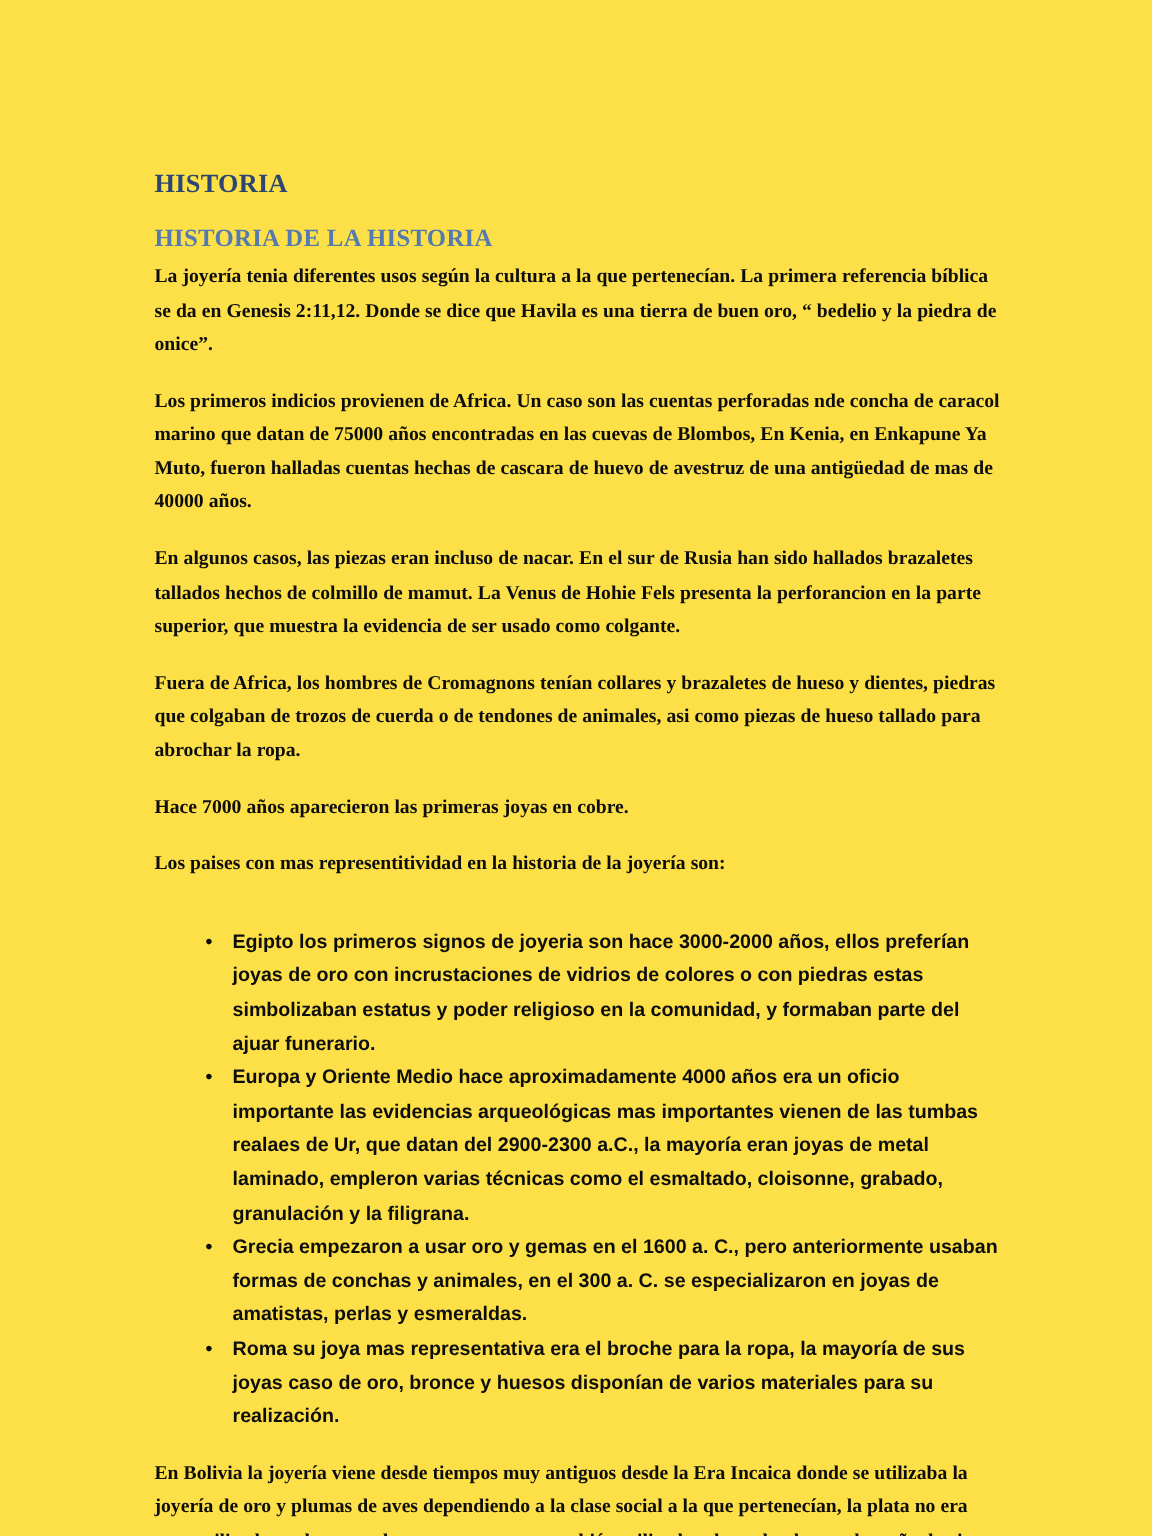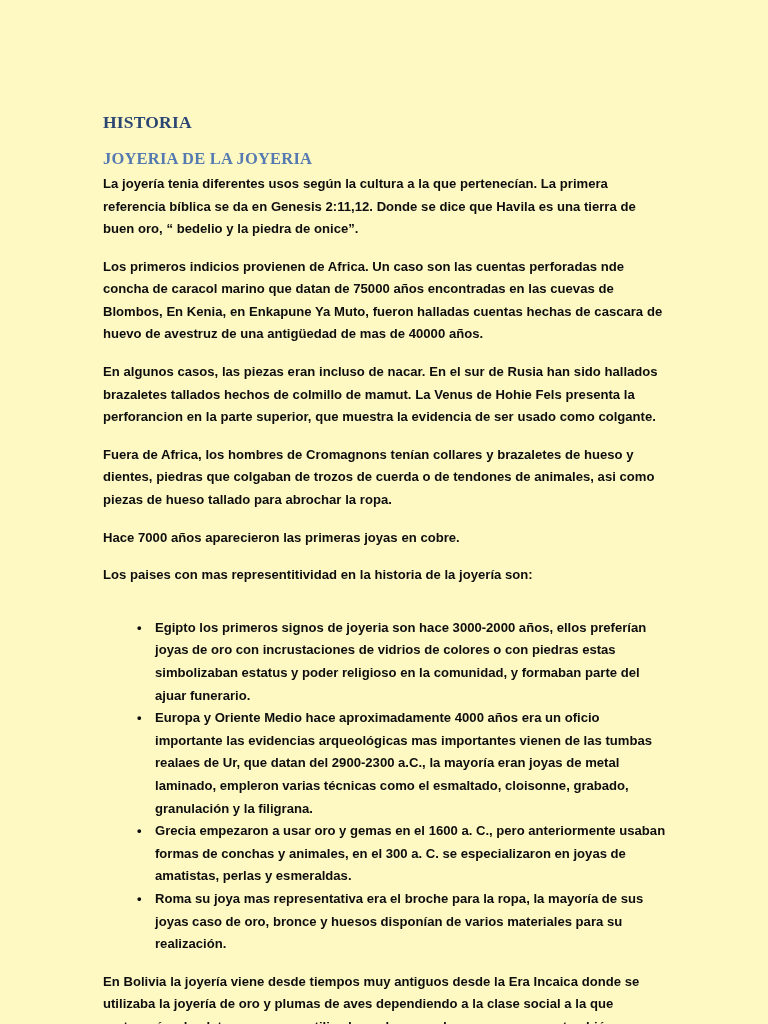--- a/index.html
+++ b/index.html
@@ -12,21 +12,21 @@
     width: 768px;
     height: 1024px;
     font-family: "Liberation Sans", "DejaVu Sans", sans-serif;
     overflow: hidden;
   }
 
   .page {
     position: relative;
     width: 768px;
     height: 1024px;
-    background: #fef9c3;
+    background: #fde047;
     box-sizing: border-box;
     padding: 112px 100px 0 103px;
   }
 
   .doc-body {
     width: 565px;
   }
 
   
   h1.doc-h1 {
@@ -44,21 +44,21 @@
     font-size: 16.5px;
     font-weight: bold;
     color: #547ab0;
     margin: 0 0 4px 0;
     letter-spacing: 0.2px;
     line-height: 1.2;
   }
 
   
   p.doc-p {
-    font-family: Liberation Sans, sans-serif;
+    font-family: Liberation Serif, serif;
     font-size: 13.1px;
     font-weight: bold;
     color: #0d0d0d;
     line-height: 22.6px;
     margin: 0 0 15px 0;
     text-align: left;
     word-spacing: 0.1px;
   }
 
   p.doc-p.tight {
@@ -97,21 +97,21 @@
   }
 </style>
 </head>
 <body>
 
 <div class="page">
   <div class="doc-body">
 
     <h1 class="doc-h1">HISTORIA</h1>
 
-    <h2 class="doc-h2">JOYERIA DE LA JOYERIA</h2>
+    <h2 class="doc-h2">HISTORIA DE LA HISTORIA</h2>
 
     <p class="doc-p">La joyería tenia diferentes usos según la cultura a la que pertenecían. La primera referencia bíblica se da en Genesis 2:11,12. Donde se dice que Havila es una tierra de buen oro, “ bedelio y la piedra de onice”.</p>
 
     <p class="doc-p">Los primeros indicios provienen de Africa. Un caso son las cuentas perforadas nde concha de caracol marino que datan de 75000 años encontradas en las cuevas de Blombos, En Kenia, en Enkapune Ya Muto, fueron halladas cuentas hechas de cascara de huevo de avestruz de una antigüedad de mas de 40000 años.</p>
 
     <p class="doc-p">En algunos casos, las piezas eran incluso de nacar. En el sur de Rusia han sido hallados brazaletes tallados hechos de colmillo de mamut. La Venus de Hohie Fels presenta la perforancion en la parte superior, que muestra la evidencia de ser usado como colgante.</p>
 
     <p class="doc-p">Fuera de Africa, los hombres de Cromagnons tenían collares y brazaletes de hueso y dientes, piedras que colgaban de trozos de cuerda o de tendones de animales, asi como piezas de hueso tallado para abrochar la ropa.</p>
 
     <p class="doc-p">Hace 7000 años aparecieron las primeras joyas en cobre.</p>

